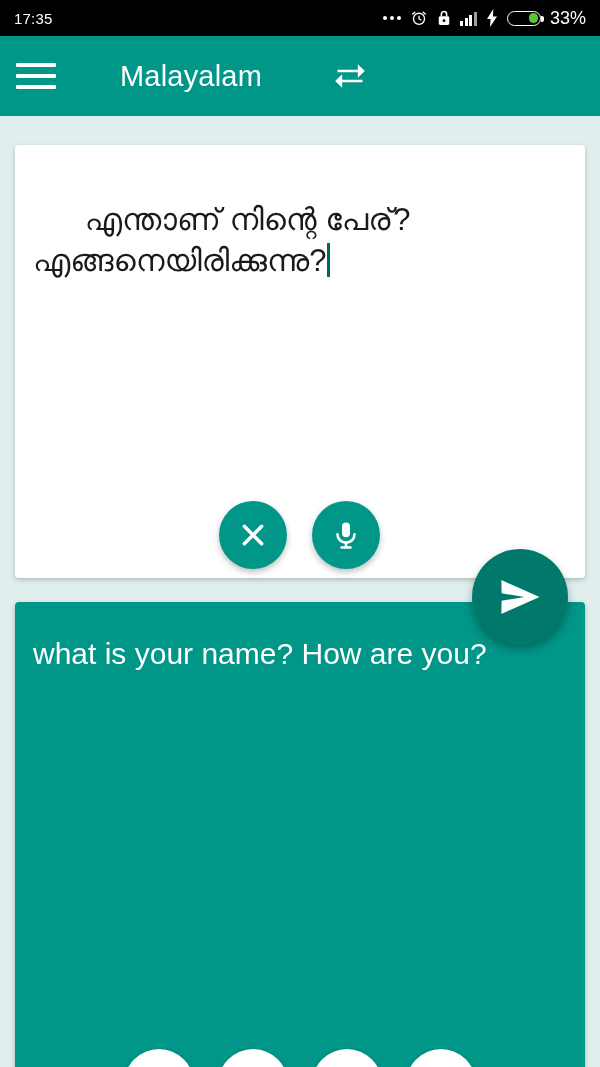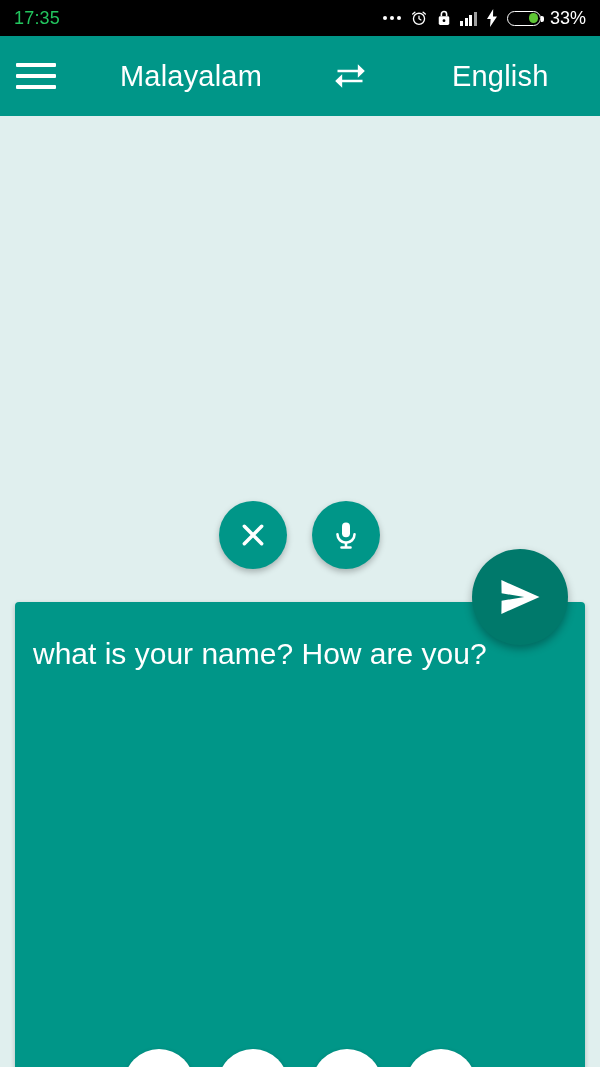--- a/index.html
+++ b/index.html
@@ -11,21 +11,21 @@
   }
   .screen { position:relative; width:600px; height:1067px; background:#e0efee; }
 
   
   .statusbar {
     position:absolute; top:0; left:0; width:600px; height:36px;
     background:#000; color:#fff;
     display:flex; align-items:center; justify-content:space-between;
     padding:0 14px;
   }
-  .status-time { font-size:18px; letter-spacing:0.2px; color:#22c55e; }
+  .status-time { font-size:15px; letter-spacing:0.2px; color:#ffffff; }
   .status-right { display:flex; align-items:center; gap:9px; }
   .dots { display:flex; gap:3px; align-items:center; }
   .dots i { width:4px; height:4px; background:#fff; border-radius:50%; display:block; }
   .sig { display:flex; align-items:flex-end; gap:1.5px; height:15px; }
   .sig i { width:3px; background:#bdbdbd; display:block; }
   .sig i:nth-child(1){ height:5px; background:#fff;}
   .sig i:nth-child(2){ height:8px; background:#fff;}
   .sig i:nth-child(3){ height:11px; background:#fff;}
   .sig i:nth-child(4){ height:14px; background:#9e9e9e;}
   .batt {
@@ -169,23 +169,27 @@
         <i></i>
         <i></i>
     </div>
     <span class="lang lang-src">Malayalam</span>
     <div class="swap-btn">
       <svg width="40" height="40" viewBox="0 0 24 24">
         <path d="M4.5 8.2h12.2V5l4.2 4-4.2 4V9.8H4.5z" fill="#fff"></path>
         <path d="M19.5 15.8H7.3V19l-4.2-4 4.2-4v3.2h12.2z" fill="#fff"></path>
       </svg>
     </div>
-    <span class="lang lang-dst">English</span>
-  </div>
-
+  </div>
+
+  <div class="input-card">
+    <div class="input-text">
+      <span>എന്താണ് നിന്റെ പേര്? എങ്ങനെയിരിക്കുന്നു?</span><span class="caret"></span>
+    </div>
+  </div>
 
   <div class="fab fab-teal fab-clear">
     <svg width="32" height="32" viewBox="0 0 24 24">
       <path d="M5.5 5.5 18.5 18.5M18.5 5.5 5.5 18.5" stroke="#fff" stroke-width="2.6" stroke-linecap="round"></path>
     </svg>
   </div>
 
   <div class="fab fab-teal fab-mic">
     <svg width="32" height="32" viewBox="0 0 24 24">
       <rect x="9" y="2.6" width="6" height="11" rx="3" fill="#fff"></rect>

